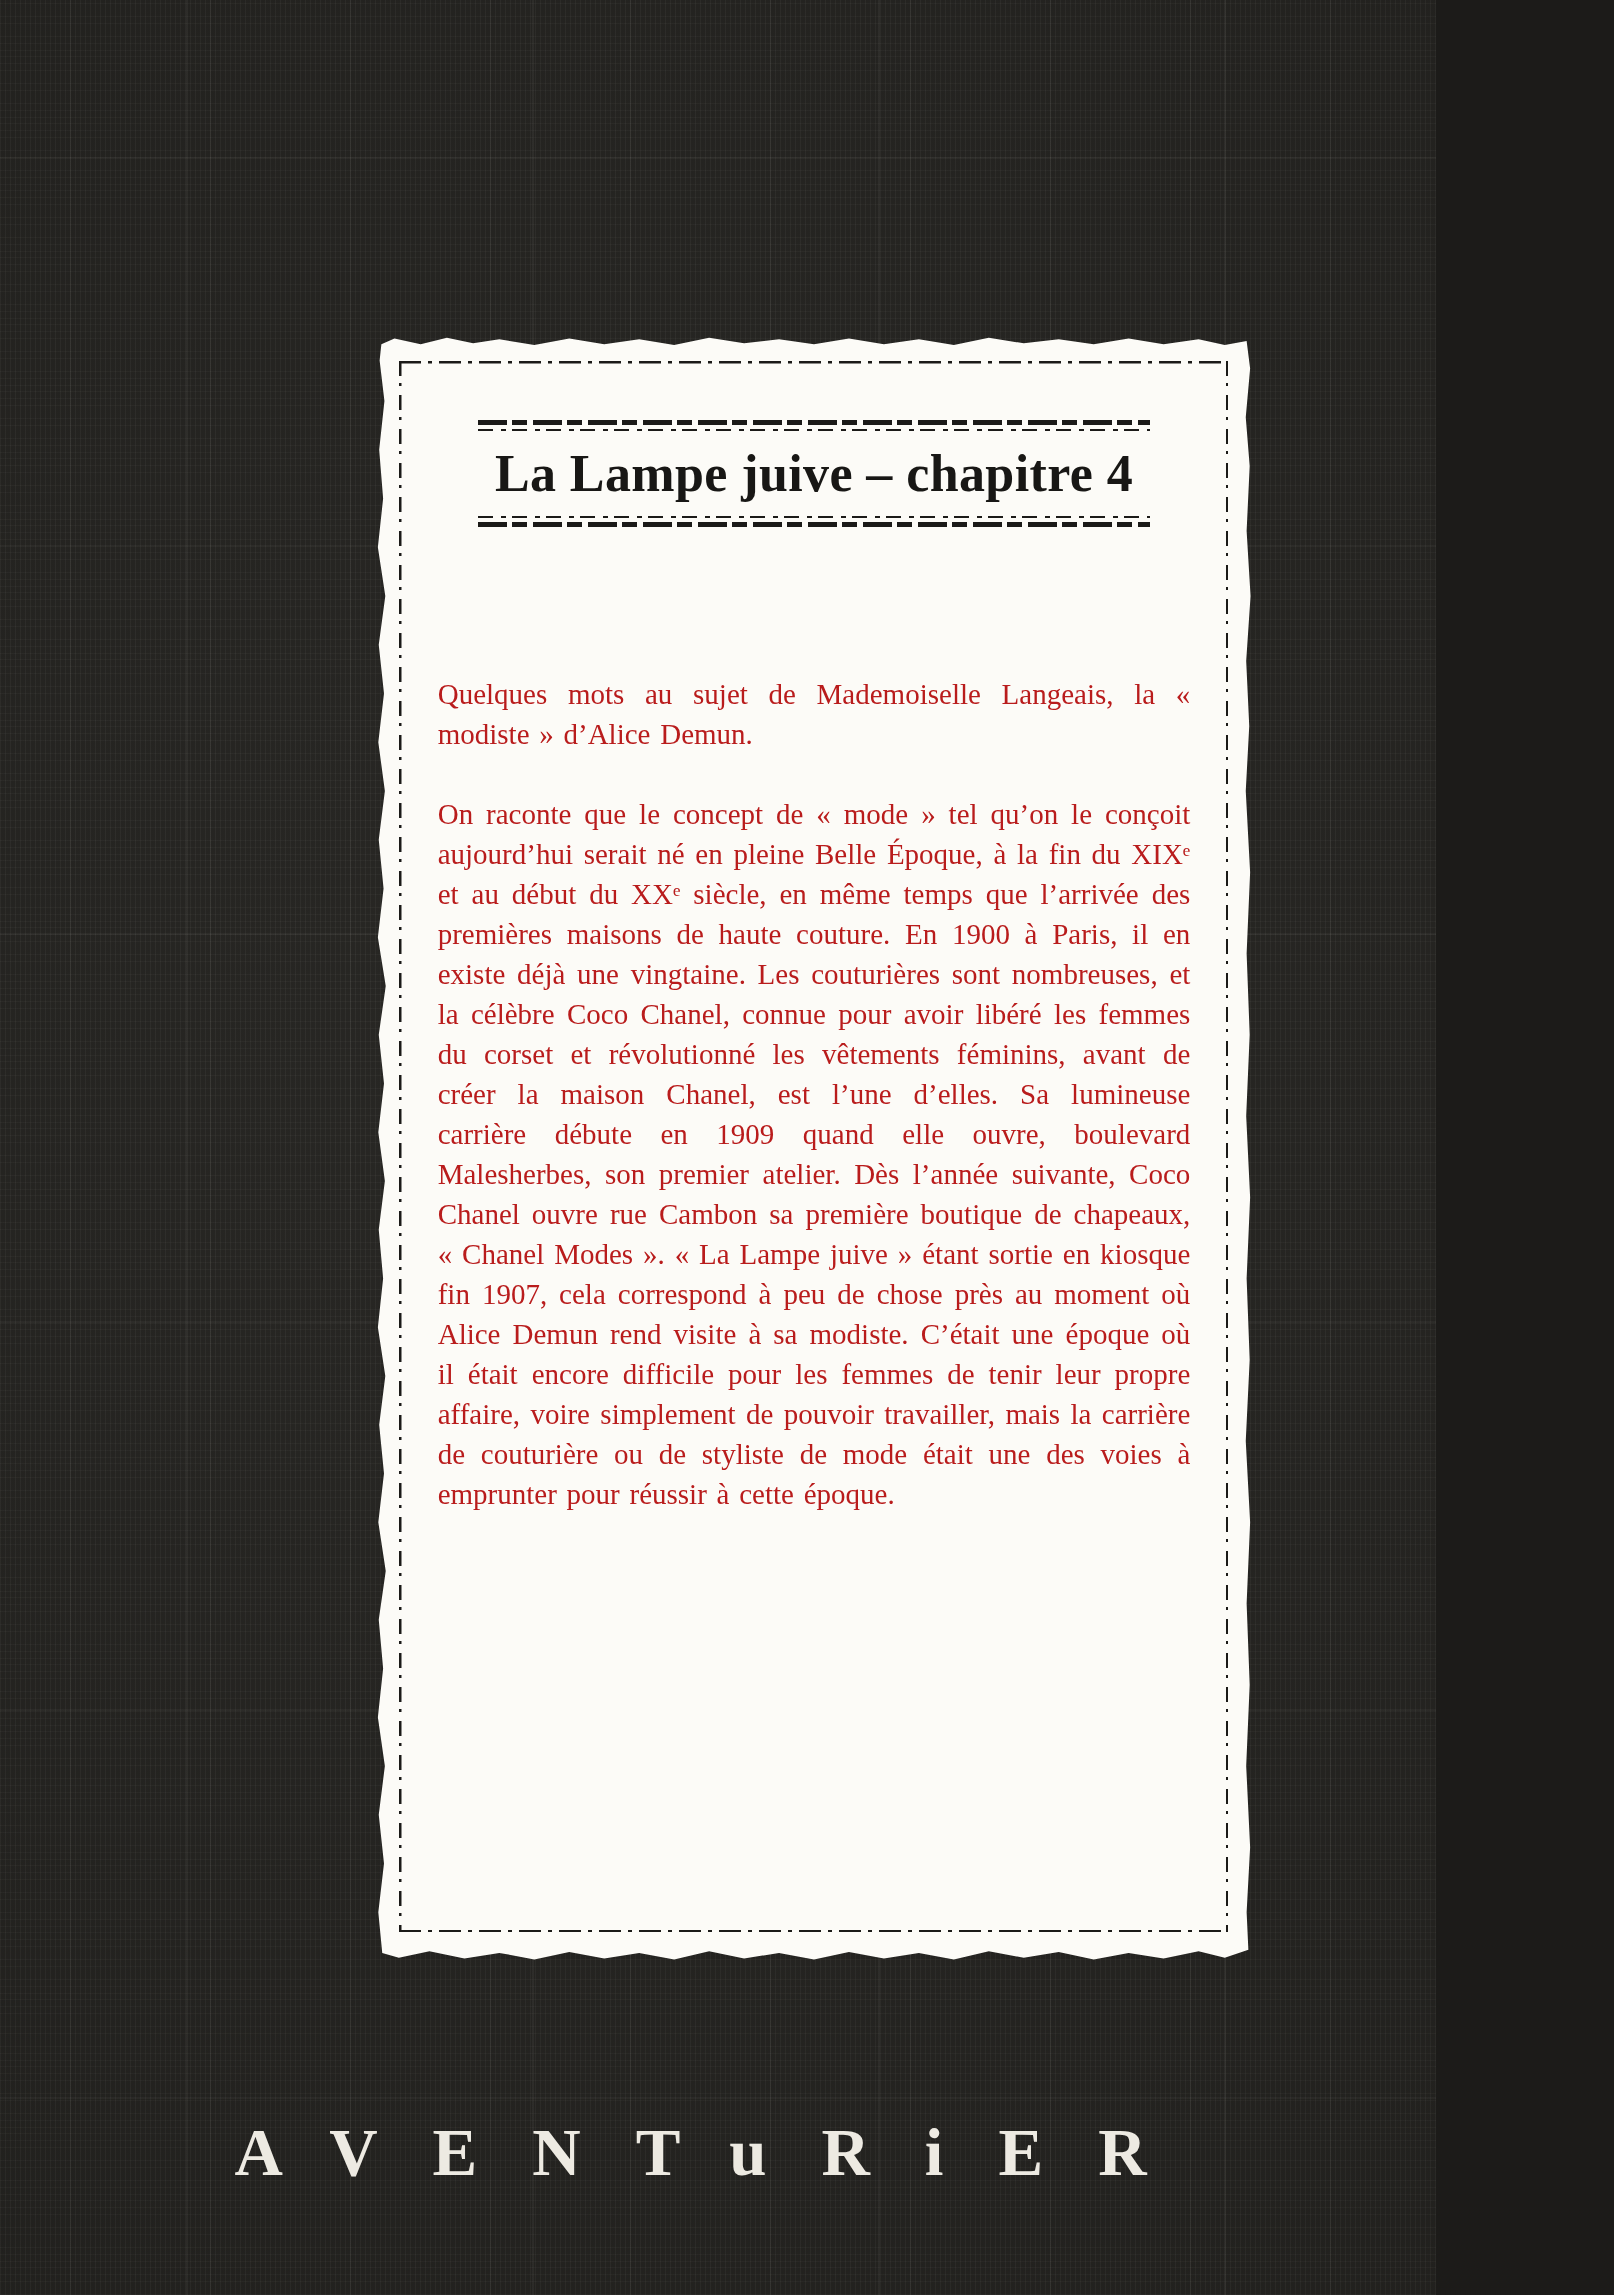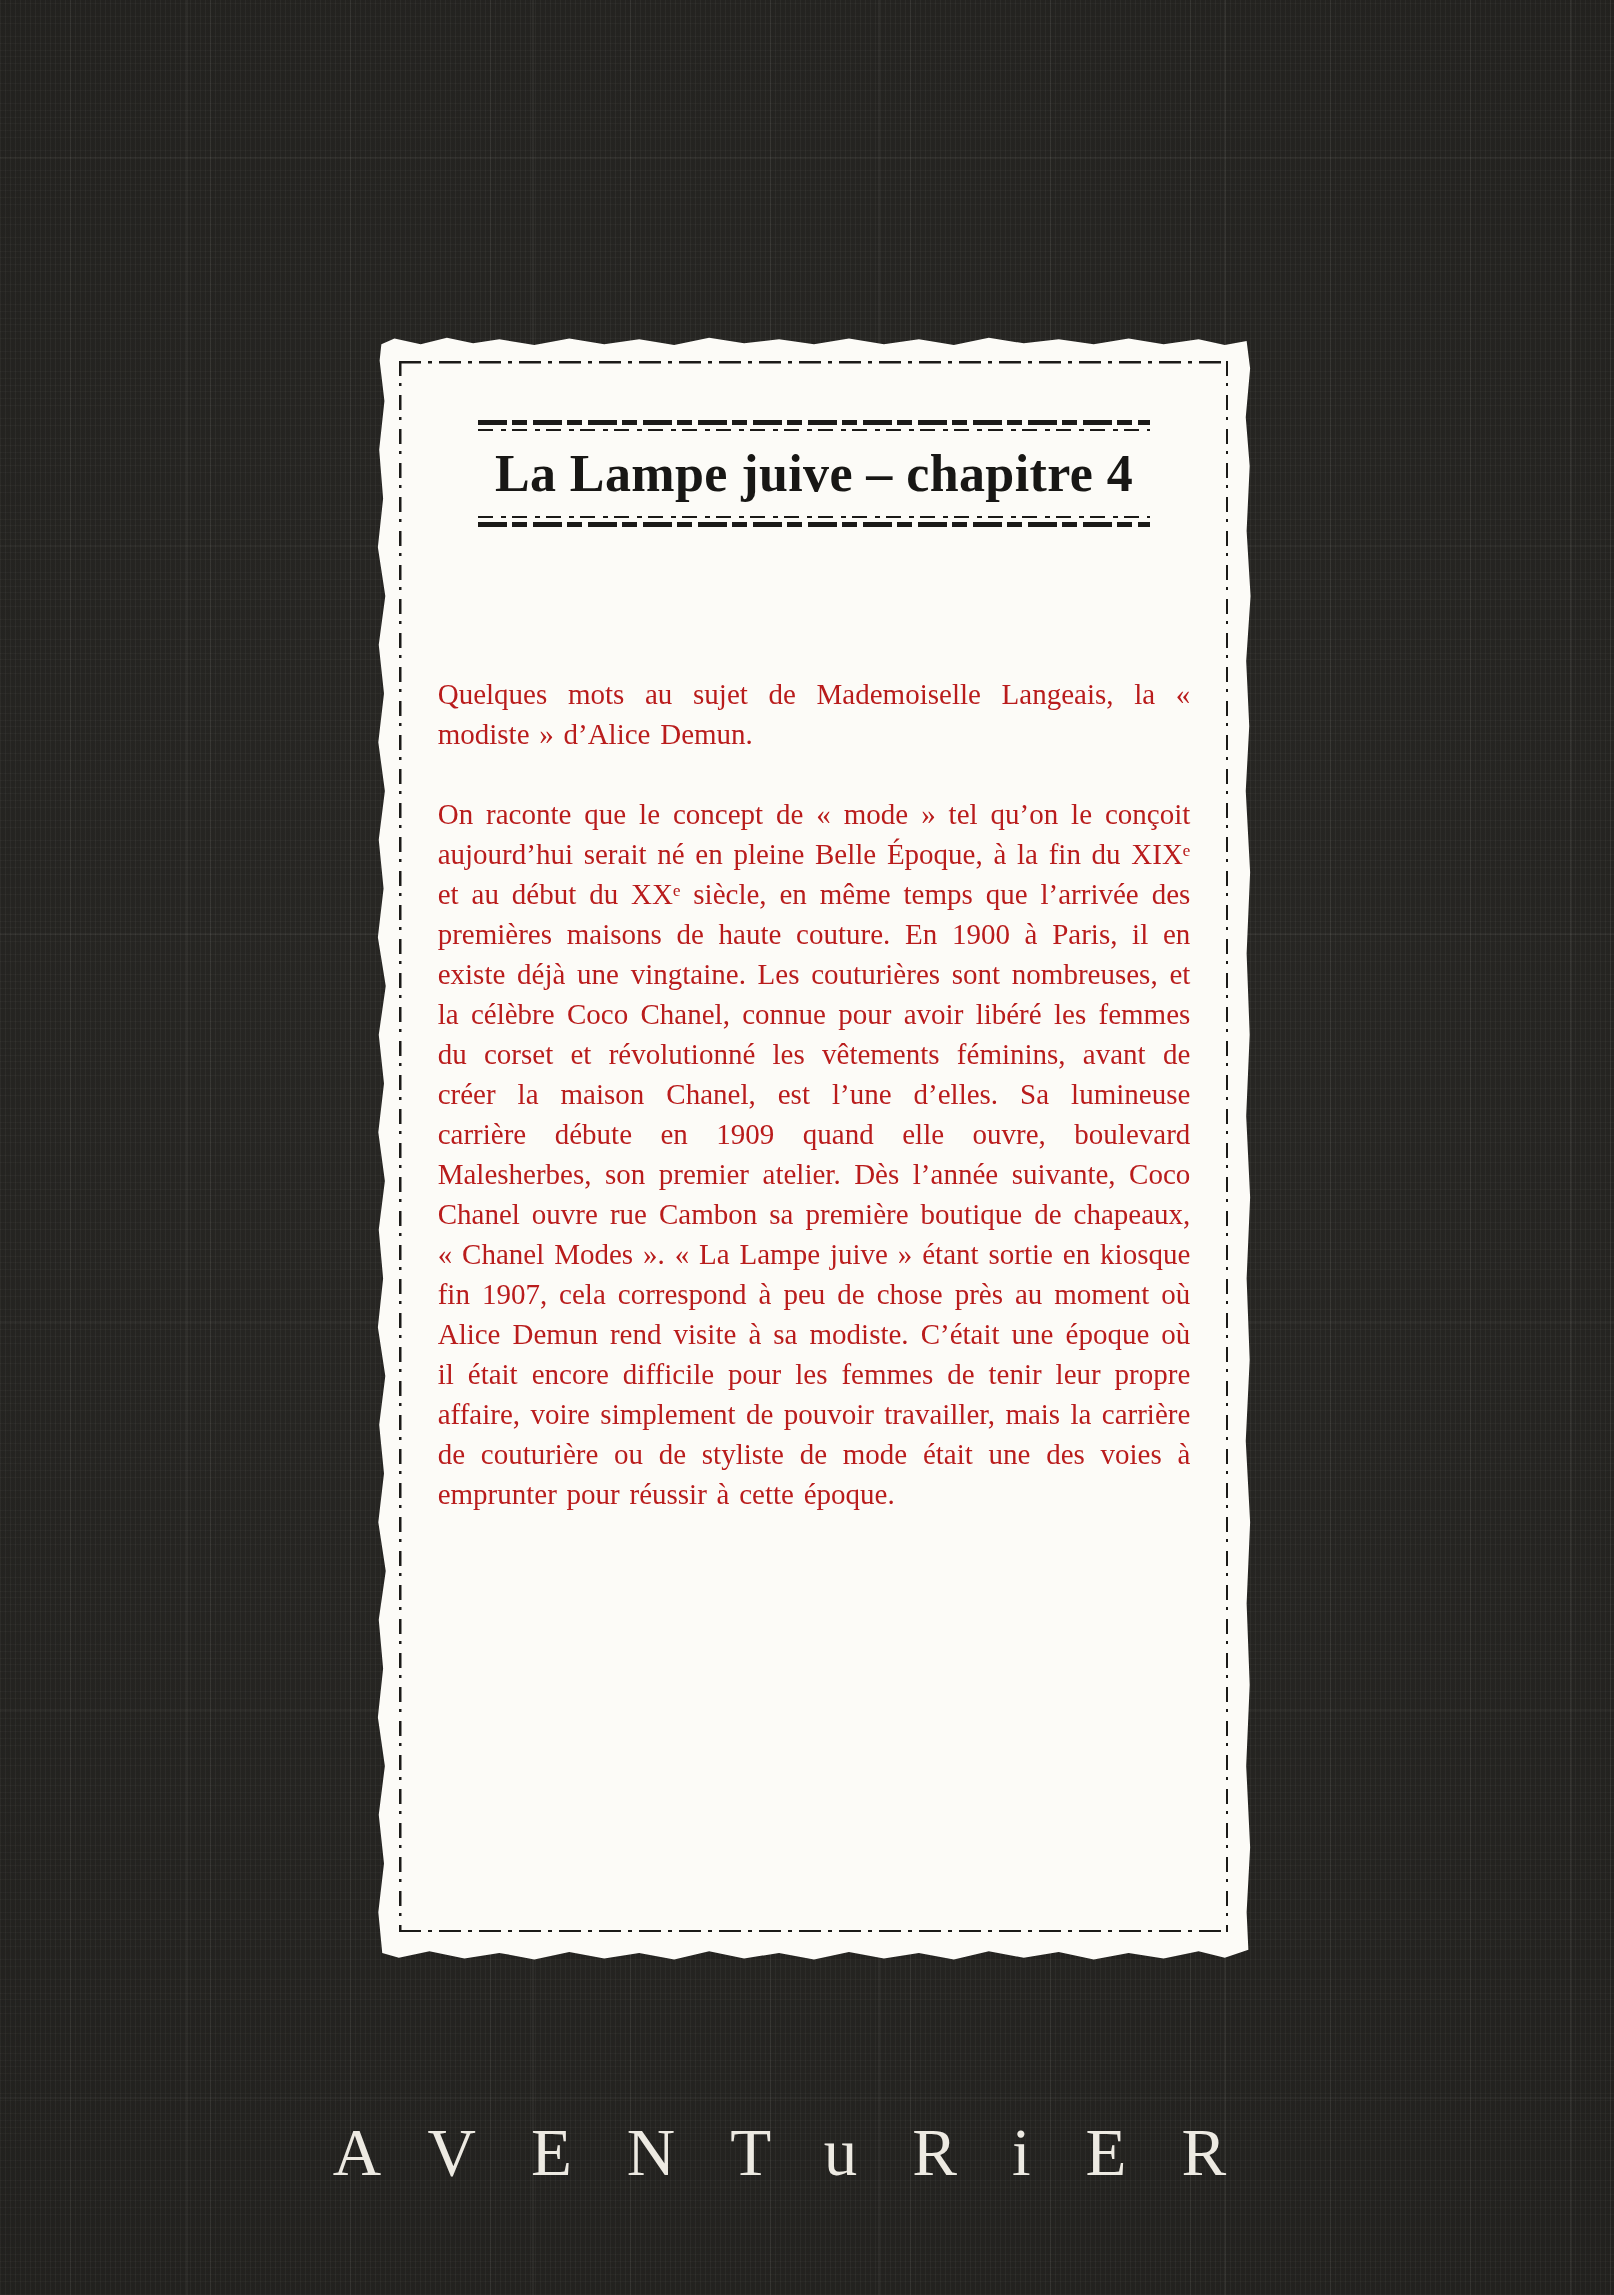--- a/index.html
+++ b/index.html
@@ -1,17 +1,17 @@
 <!DOCTYPE html>
 <html style="font-size:13.5px"><head>
 <meta charset="utf-8">
 <style>
   html,body{margin:0;padding:0;background:#1c1b19;}
   .page{
-    position:relative;width:1614px;height:2295px;overflow:hidden;
+    position:relative;width:1436px;height:2295px;overflow:hidden;
     background-color:#242320;
     background-image:
       radial-gradient(130% 95% at 50% 45%, rgba(255,255,255,0.025), rgba(0,0,0,0.16)),
       repeating-linear-gradient(90deg, rgba(248,246,238,0.045) 0 0.8px, transparent 0.8px 5px),
       repeating-linear-gradient(90deg, transparent 0 70px, rgba(248,246,238,0.06) 70px 71px, transparent 71px 140px),
       repeating-linear-gradient(90deg, transparent 0 186px, rgba(248,246,238,0.05) 186px 188px, transparent 188px 346px),
       repeating-linear-gradient(0deg, rgba(248,246,238,0.03) 0 0.8px, transparent 0.8px 6.7px),
       repeating-linear-gradient(0deg, transparent 0 196px, rgba(248,246,238,0.04) 196px 198px, transparent 198px 388px);
     font-family:"Liberation Serif","DejaVu Serif",serif;
   }
@@ -58,21 +58,21 @@
   .body p{
     margin:0 0 40px;font-size:29px;line-height:40px;text-align:justify;
     word-spacing:2.5px;color:#b91c1c;
   }
   .footer{position:absolute;left:0;right:0;top:2105px;text-align:center;color:#edeae2;}
   .series{
     font-weight:700;font-size:44px;line-height:49px;
     letter-spacing:16px;word-spacing:10px;padding-left:16px;white-space:nowrap;
   }
   .logo{
-    margin-top:10px;font-weight:400;font-size:67px;line-height:74px;
+    margin-top:10px;font-weight:700;font-size:67px;line-height:74px;
     letter-spacing:55px;white-space:nowrap;
   }
 </style>
 </head>
 <body>
 
 <div class="page">
 
   <div class="paper">
     <div class="frame"></div>

